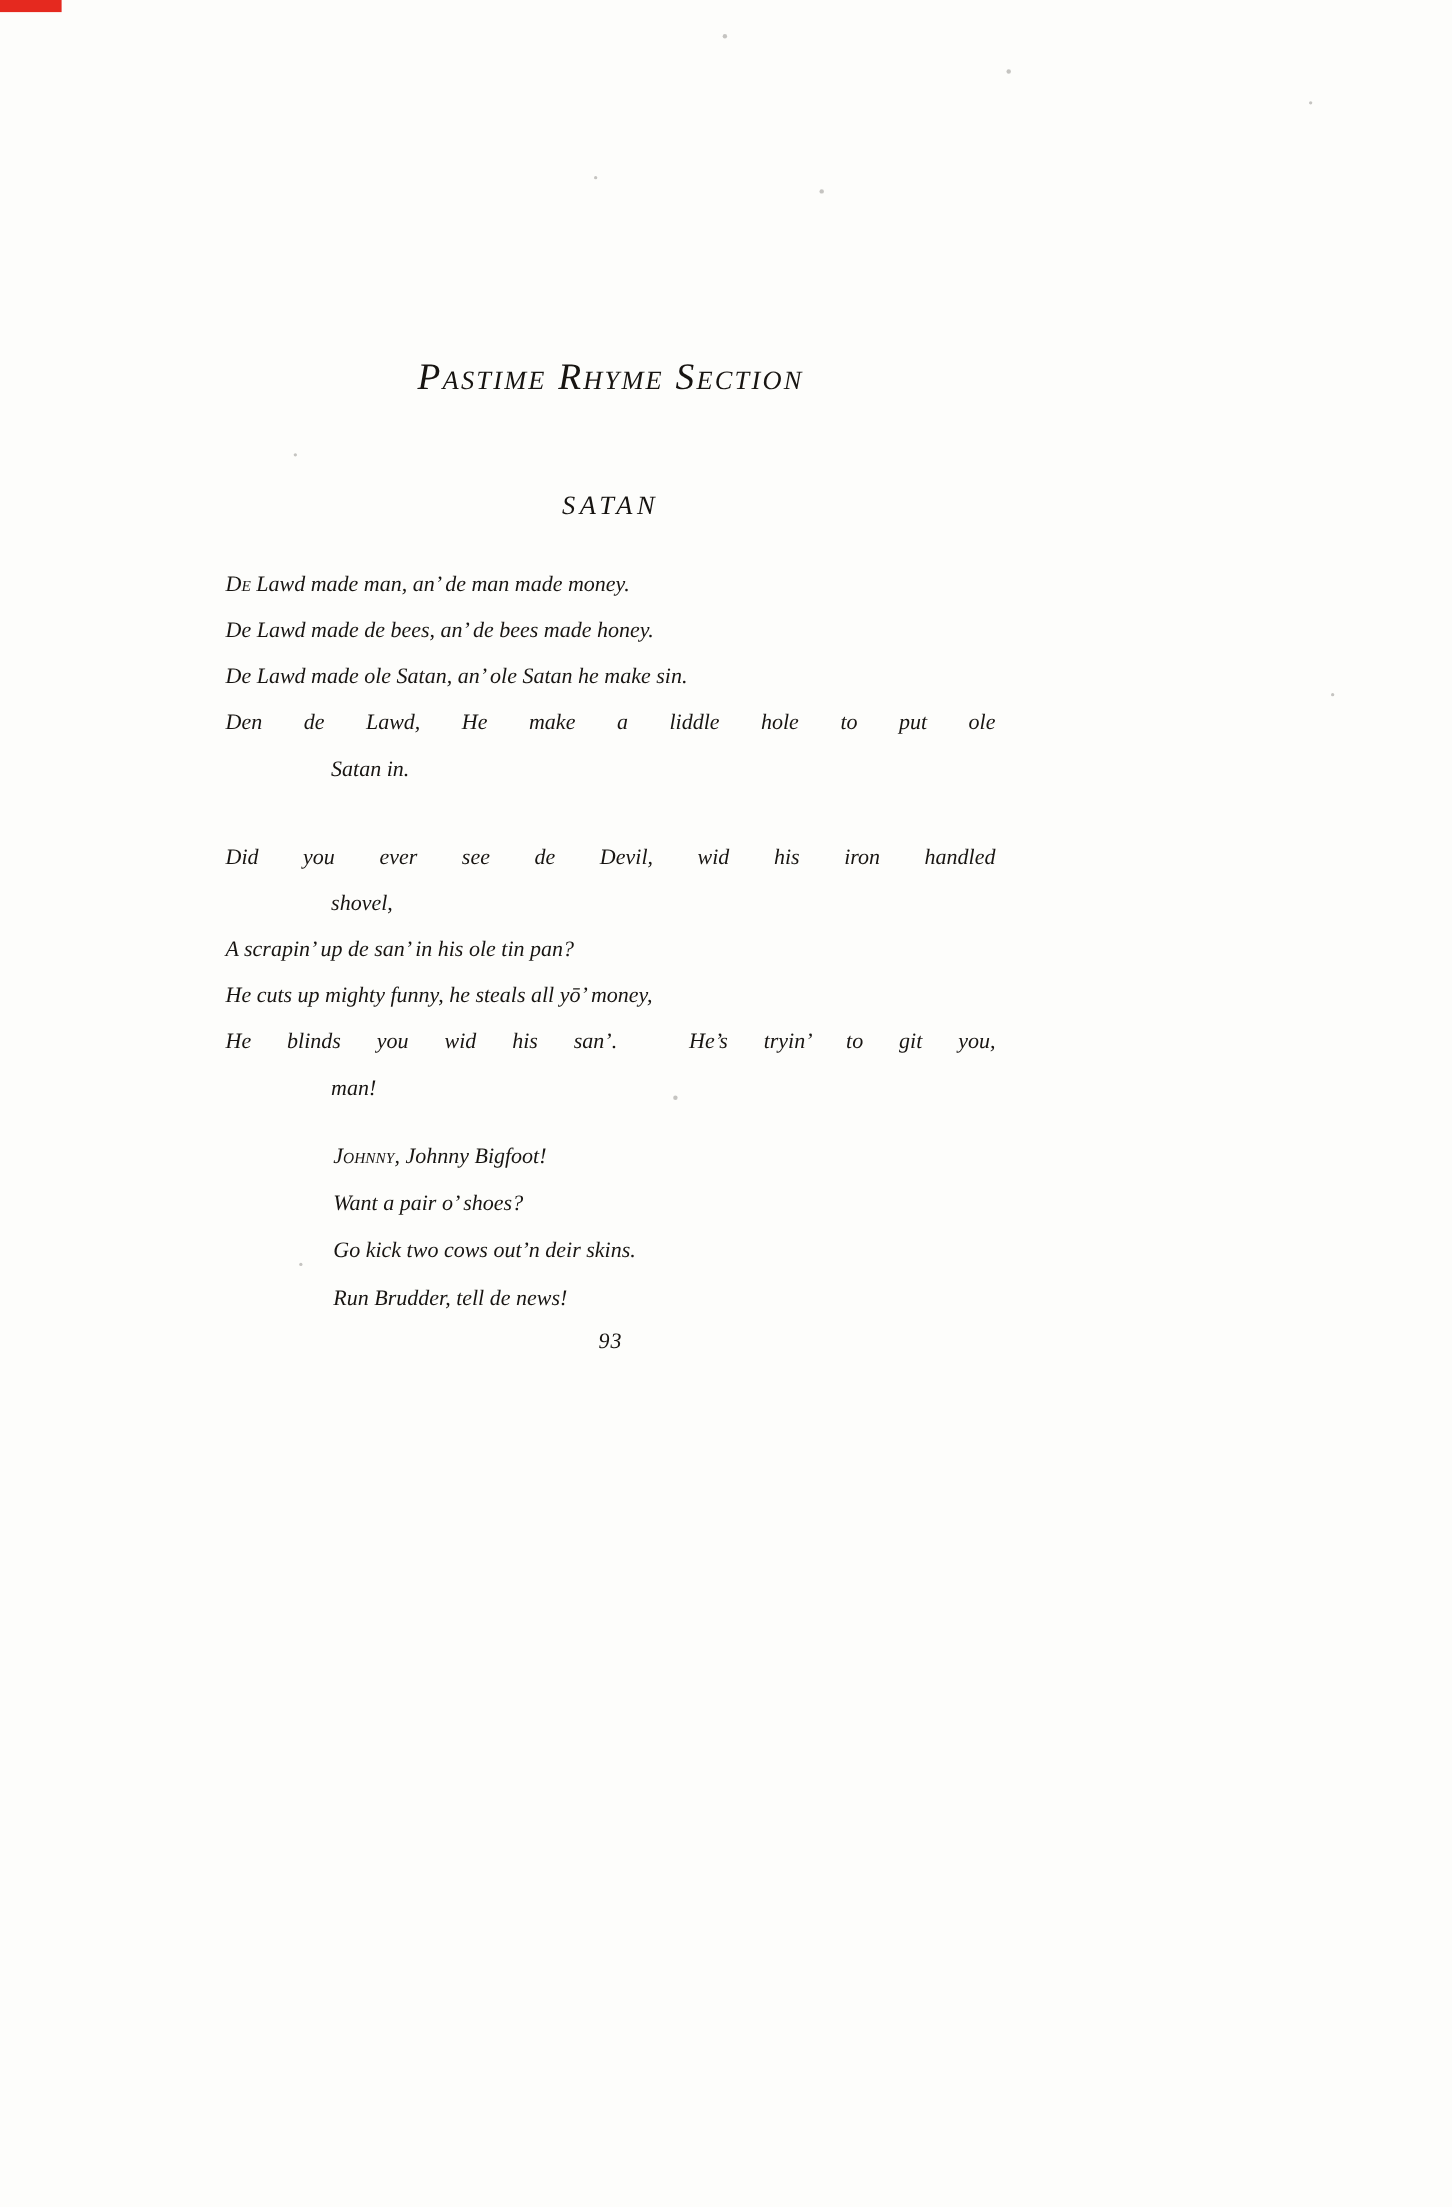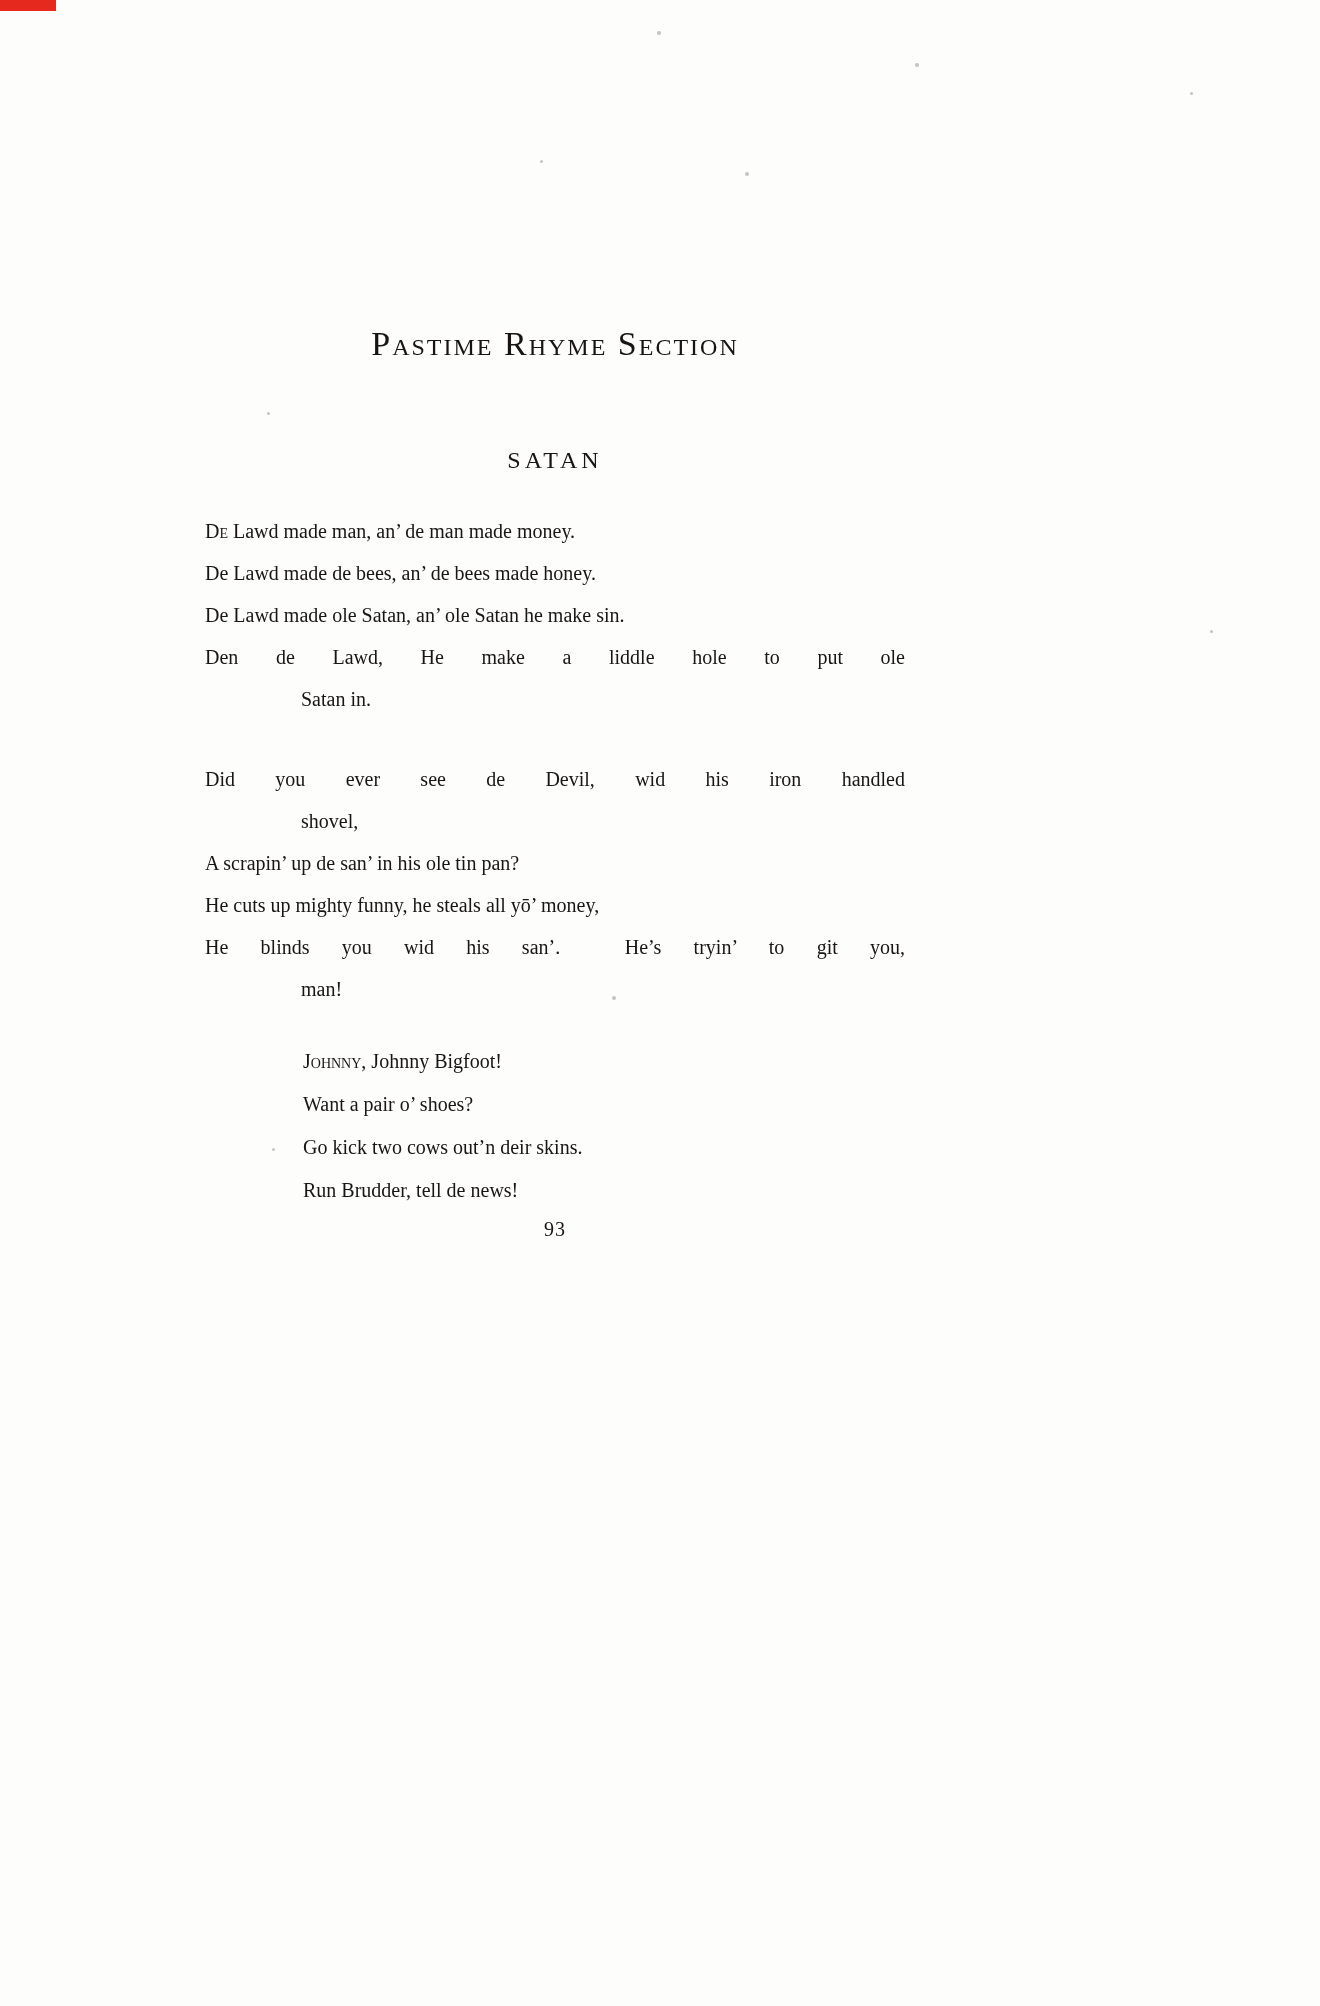--- a/index.html
+++ b/index.html
@@ -1,15 +1,15 @@
 <!DOCTYPE html>
 <html><head>
 <meta charset="utf-8">
 <style>
-  * { margin: 0; padding: 0; box-sizing: border-box; }
+  * { margin: 0; padding: 0; box-sizing: border-box; font-style: italic; }
   html, body { background: #888; }
   .page {
     position: relative;
     width: 1320px;
     height: 2006px;
     margin: 0 auto;
     background: #fdfdfb;
     color: #181512;
     font-family: "Liberation Serif", "DejaVu Serif", serif;
     overflow: hidden;
@@ -43,21 +43,21 @@
     text-align: center;
     font-weight: normal;
     font-size: 24px;
     letter-spacing: 4px;
     color: #171411;
   }
   .poem-title.satan { margin-top: 84px; }
   .poem-title.johnny { margin-top: 64px; }
   .stanza { margin-top: 38px; }
   .stanza.first { margin-top: 36px; }
-  .stanza.johnny-stanza { margin-top: 30px; }
+  .stanza.johnny-stanza { margin-top: 20px; }
   .line {
     font-size: 20px;
     line-height: 42px;
     white-space: pre-wrap;
   }
   .line.indent { padding-left: 96px; }
   .line.stretch {
     text-align: justify;
     text-align-last: justify;
   }

